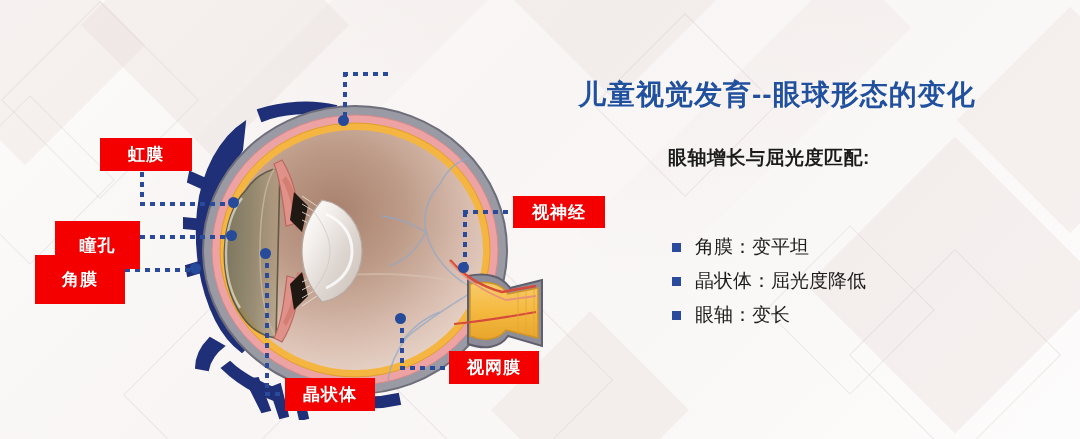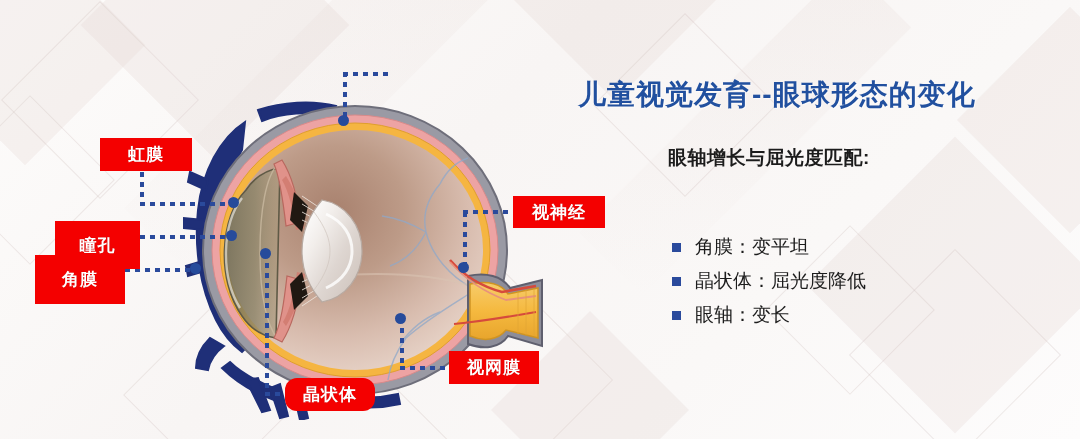--- a/index.html
+++ b/index.html
@@ -306,21 +306,21 @@
   <div class="redlabel" style="left:100px; top:138px; width:92px;  height:33px;">虹膜</div>
 
   <div class="redlabel" style="left:55px;  top:221px; width:85px;  height:48px;">瞳孔</div>
 
   <div class="redlabel" style="left:35px;  top:255px; width:90px;  height:49px;">角膜</div>
 
   <div class="redlabel" style="left:513px; top:196px; width:92px;  height:32px;">视神经</div>
 
   <div class="redlabel" style="left:449px; top:351px; width:90px;  height:33px;">视网膜</div>
 
-  <div class="redlabel" style="left:285px; top:378px; width:90px;  height:33px;border-radius:12px;">晶状体</div>
+  <div class="redlabel" style="left:285px; top:378px; width:90px;  height:33px;">晶状体</div>
 
   <div id="headline">儿童视觉发育--眼球形态的变化</div>
 
   <div id="subhead">眼轴增长与屈光度匹配:</div>
 
   <ul id="bullets">
     <li>
       <span class="bsq"></span>
       <span>角膜：变平坦</span>
     </li>

